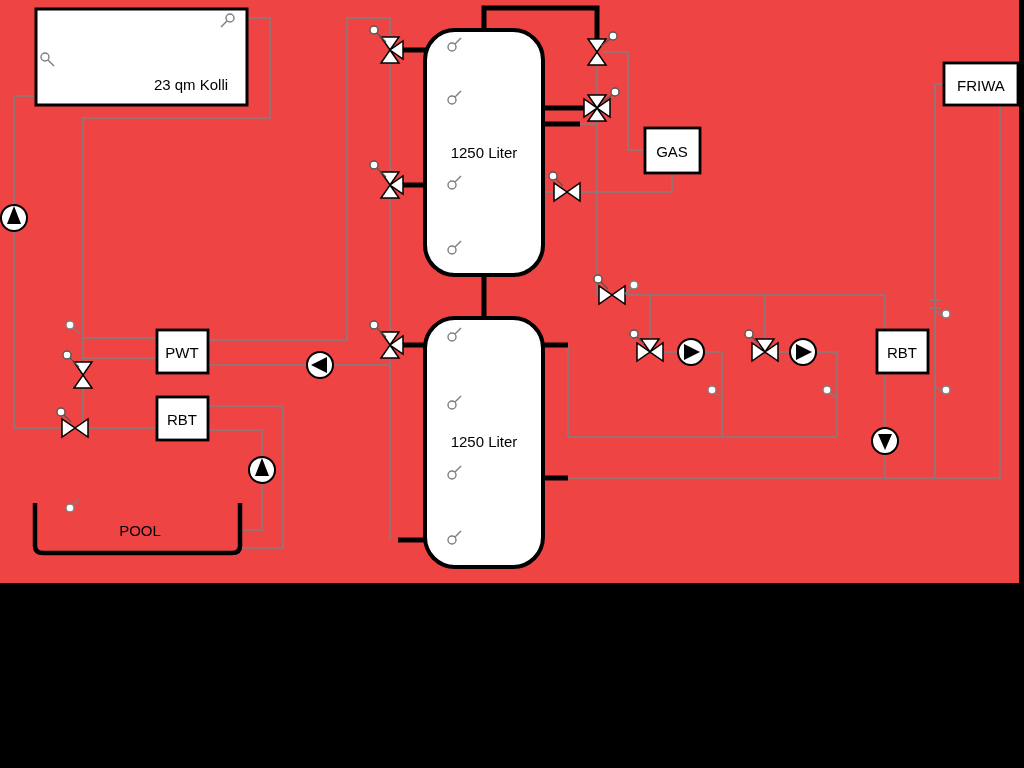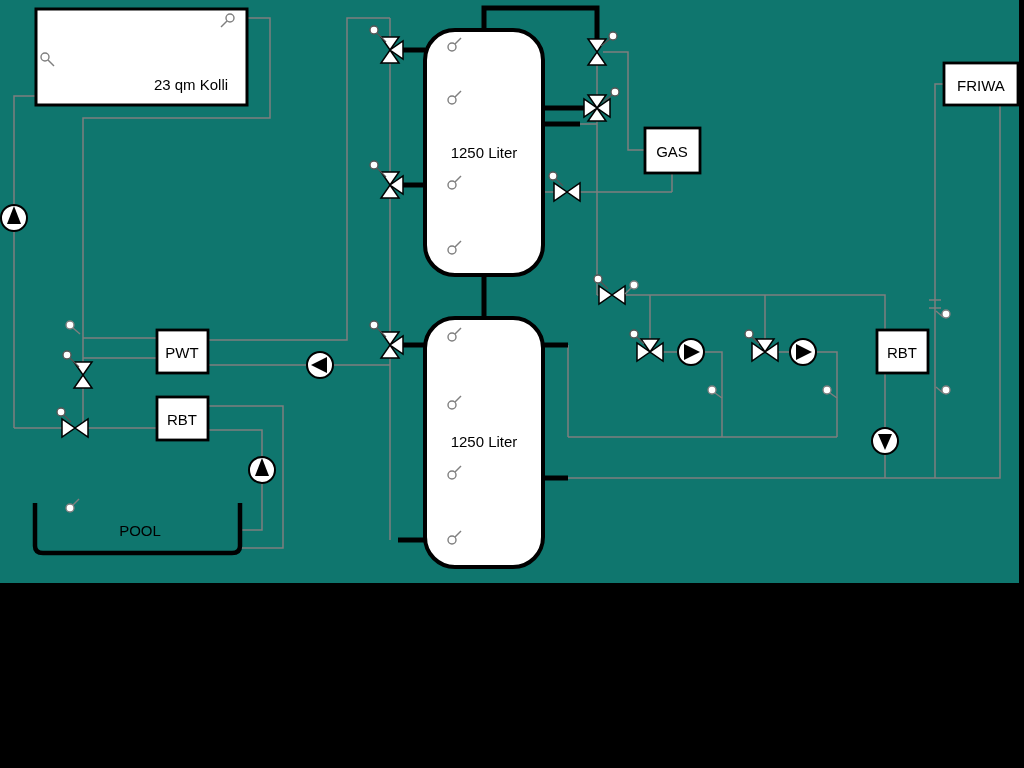--- a/index.html
+++ b/index.html
@@ -1,17 +1,17 @@
 <!DOCTYPE html>
 <html><head>
 <meta charset="utf-8">
 <style>
   html,body { margin:0; padding:0; background:#ffffff; }
   .canvas {
-    position:relative; width:1024px; height:768px; background:#0f766e;
+    position:relative; width:1024px; height:768px; background:#ef4444;
     font-family:"Liberation Sans", sans-serif; overflow:hidden;
   }
   svg { position:absolute; top:0; left:0; }
   .line   { stroke:#7f7f7f; stroke-width:1.5; fill:none; }
   .pipe   { stroke:#000000; stroke-width:5; fill:none; }
   .box    { fill:#ffffff; stroke:#000000; stroke-width:2.8; }
   .tank   { fill:#ffffff; stroke:#000000; stroke-width:4; }
   .pool   { fill:none; stroke:#000000; stroke-width:4.5; }
   .valve  { fill:#ffffff; stroke:#000000; stroke-width:1.5; }
   .pumpc  { fill:#ffffff; stroke:#000000; stroke-width:2; }

